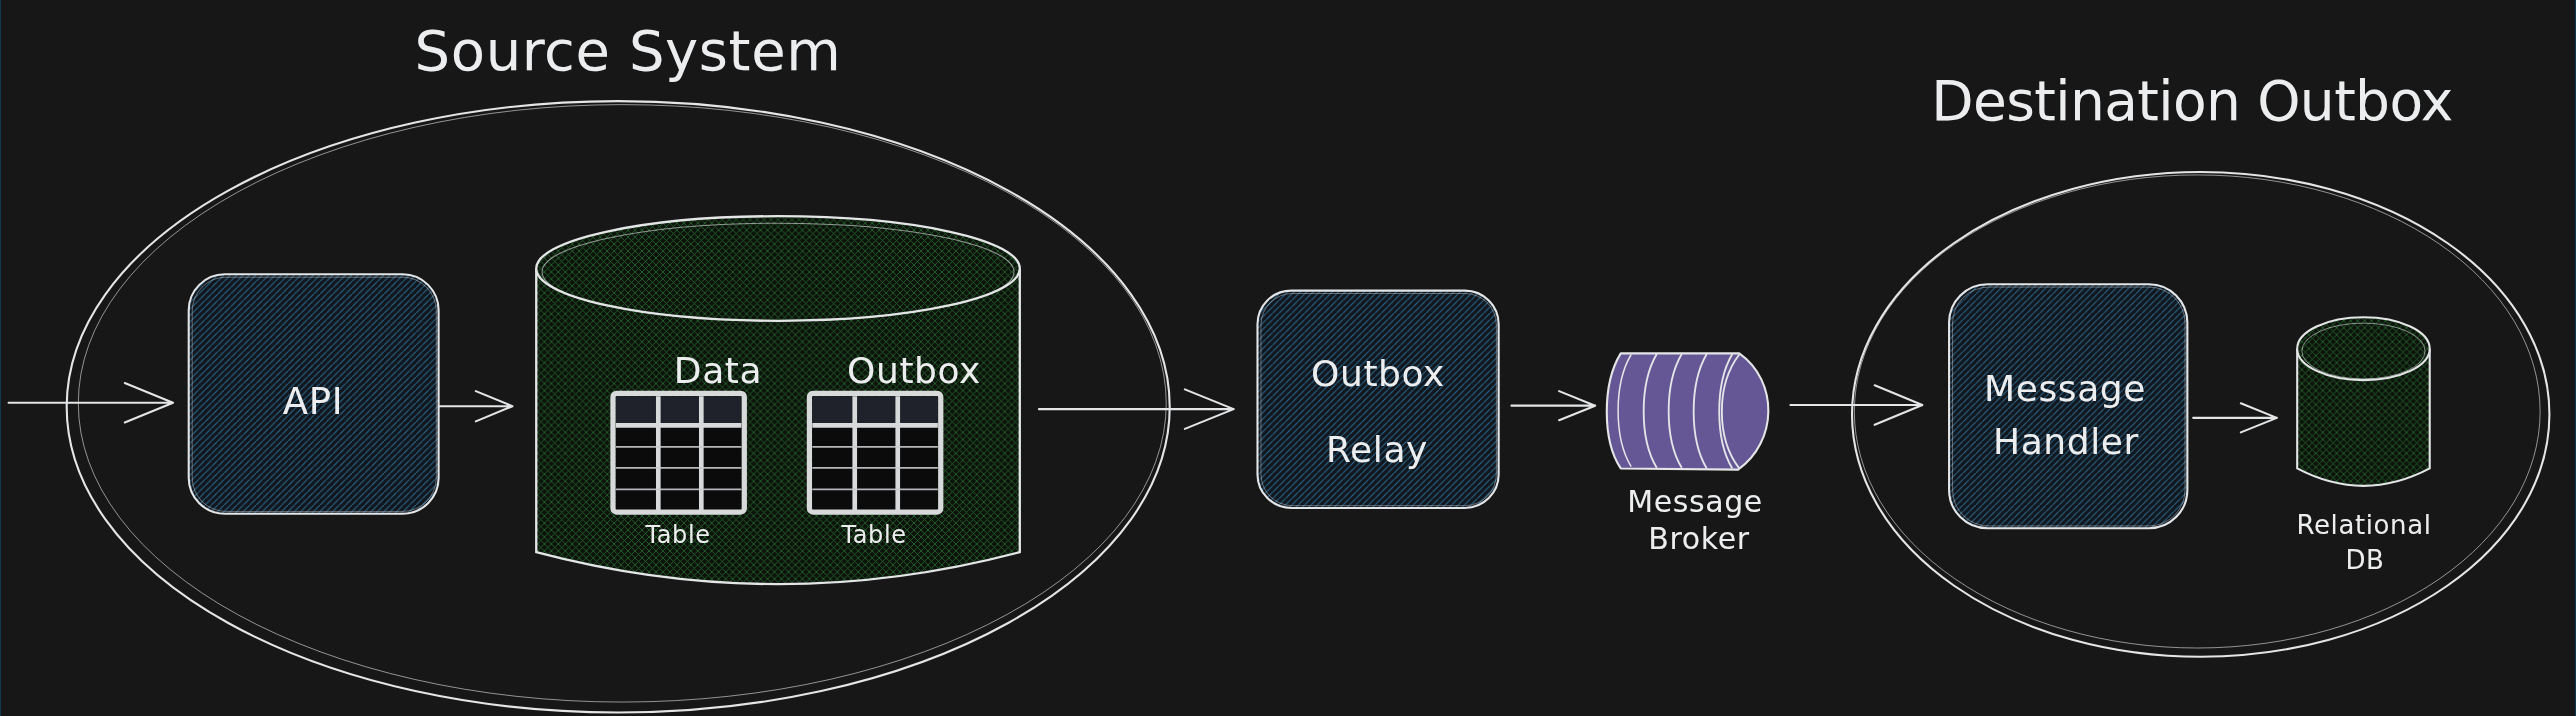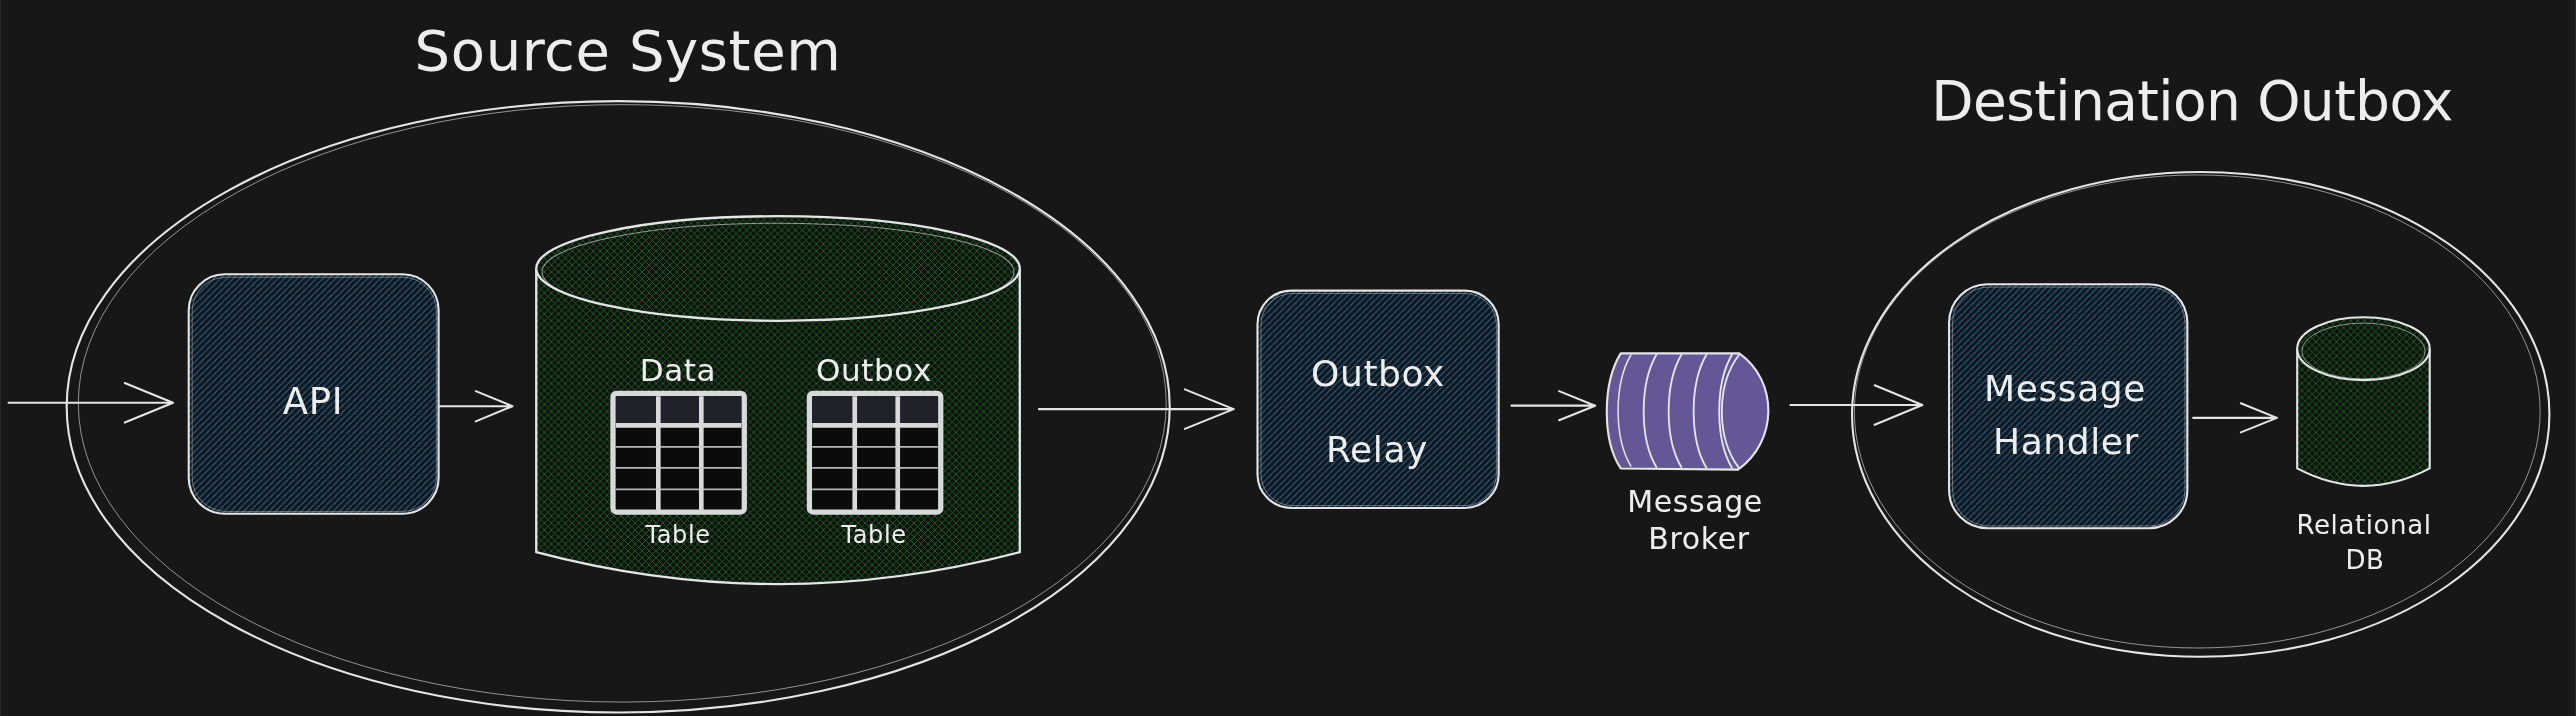--- a/index.html
+++ b/index.html
@@ -1,32 +1,32 @@
 <!DOCTYPE html>
 <html style="font-size:9.3px"><head>
 <meta charset="utf-8">
 <style>
   html,body{margin:0;padding:0;background:#171717;}
   .stage{
     position:relative;width:2576px;height:716px;overflow:hidden;
-    background:#404040;
+    background:#0369a1;
     font-family:"DejaVu Sans", sans-serif;
     text-align:center;
   }
   .layer{position:absolute;left:0;top:0;}
   .lbl{
     position:absolute;transform:translate(-50%,-50%);
     white-space:nowrap;color:#ecedee;letter-spacing:0.6px;
     text-shadow:0 0 0.6px rgba(255,255,255,.15);
   }
   .fs96{font-size:56px;}
   .fs94{font-size:55px;letter-spacing:-0.6px;}
   .fs64{font-size:37px;}
   .fs62{font-size:36px;}
-  .fs60{font-size:31px;}
+  .fs60{font-size:36px;margin-left:40px;}
   .fs54{font-size:31px;}
   .fs52{font-size:30px;}
   .fs45{font-size:26px;}
   .fs38{font-size:24px;}
 </style>
 </head>
 <body>
 
 <div class="stage">
 

